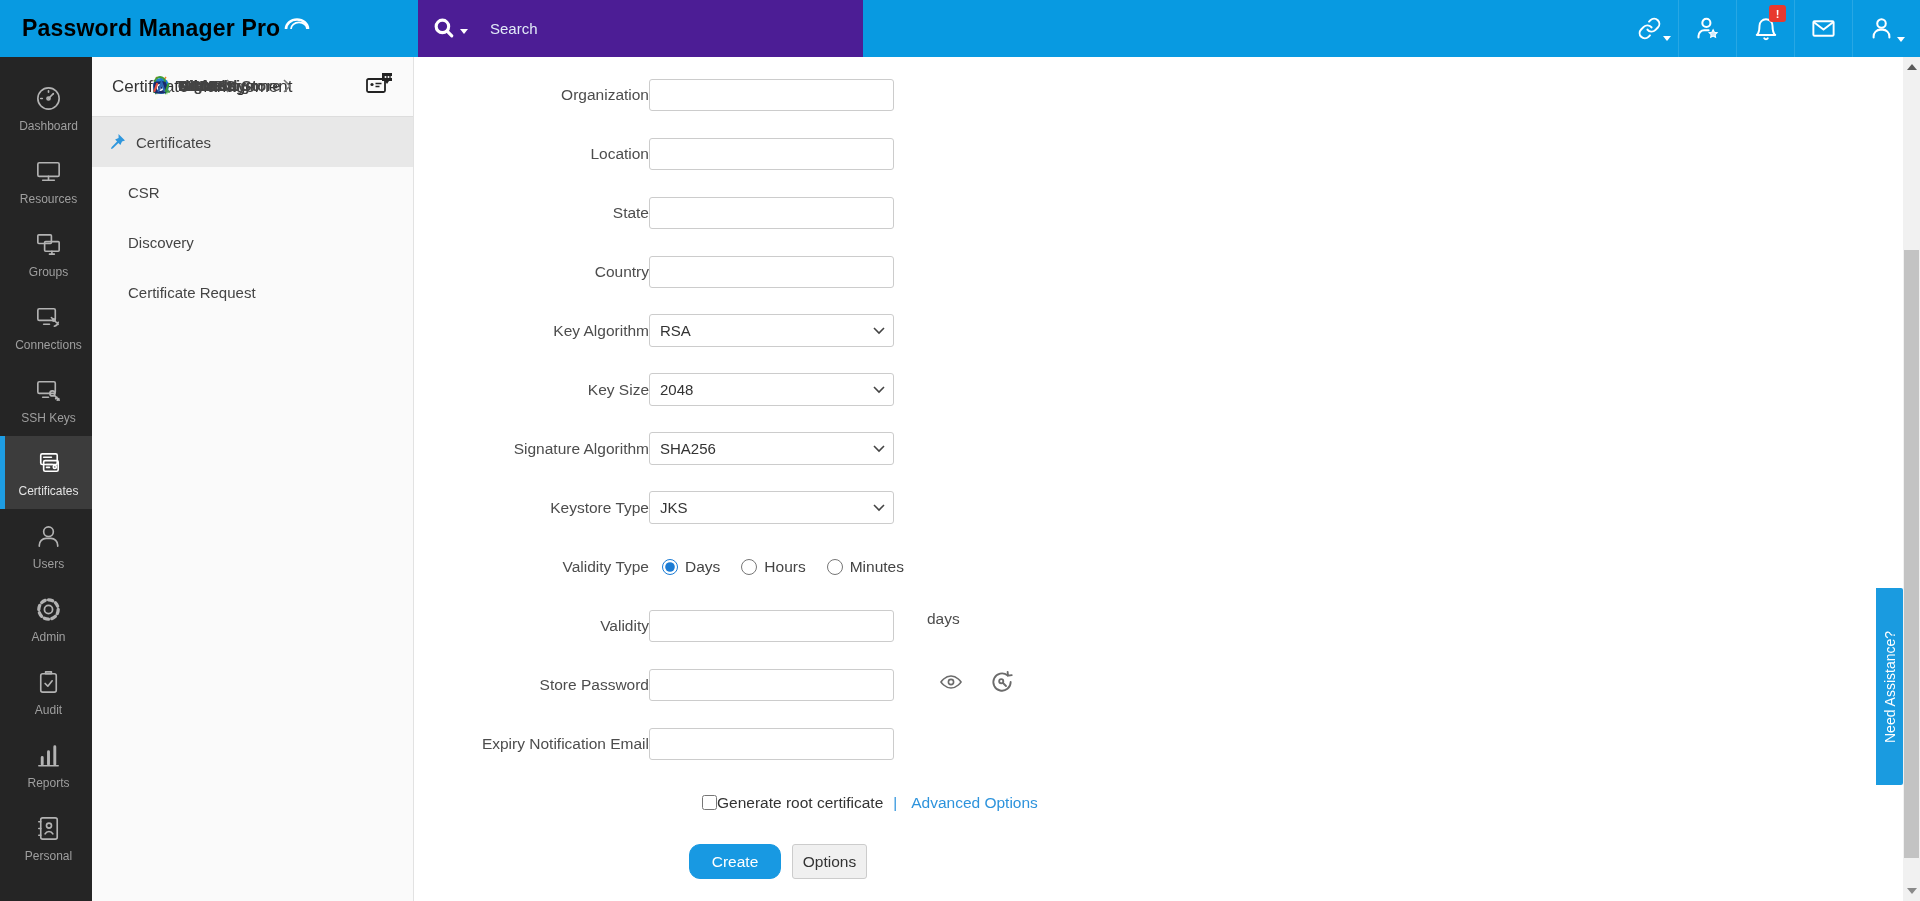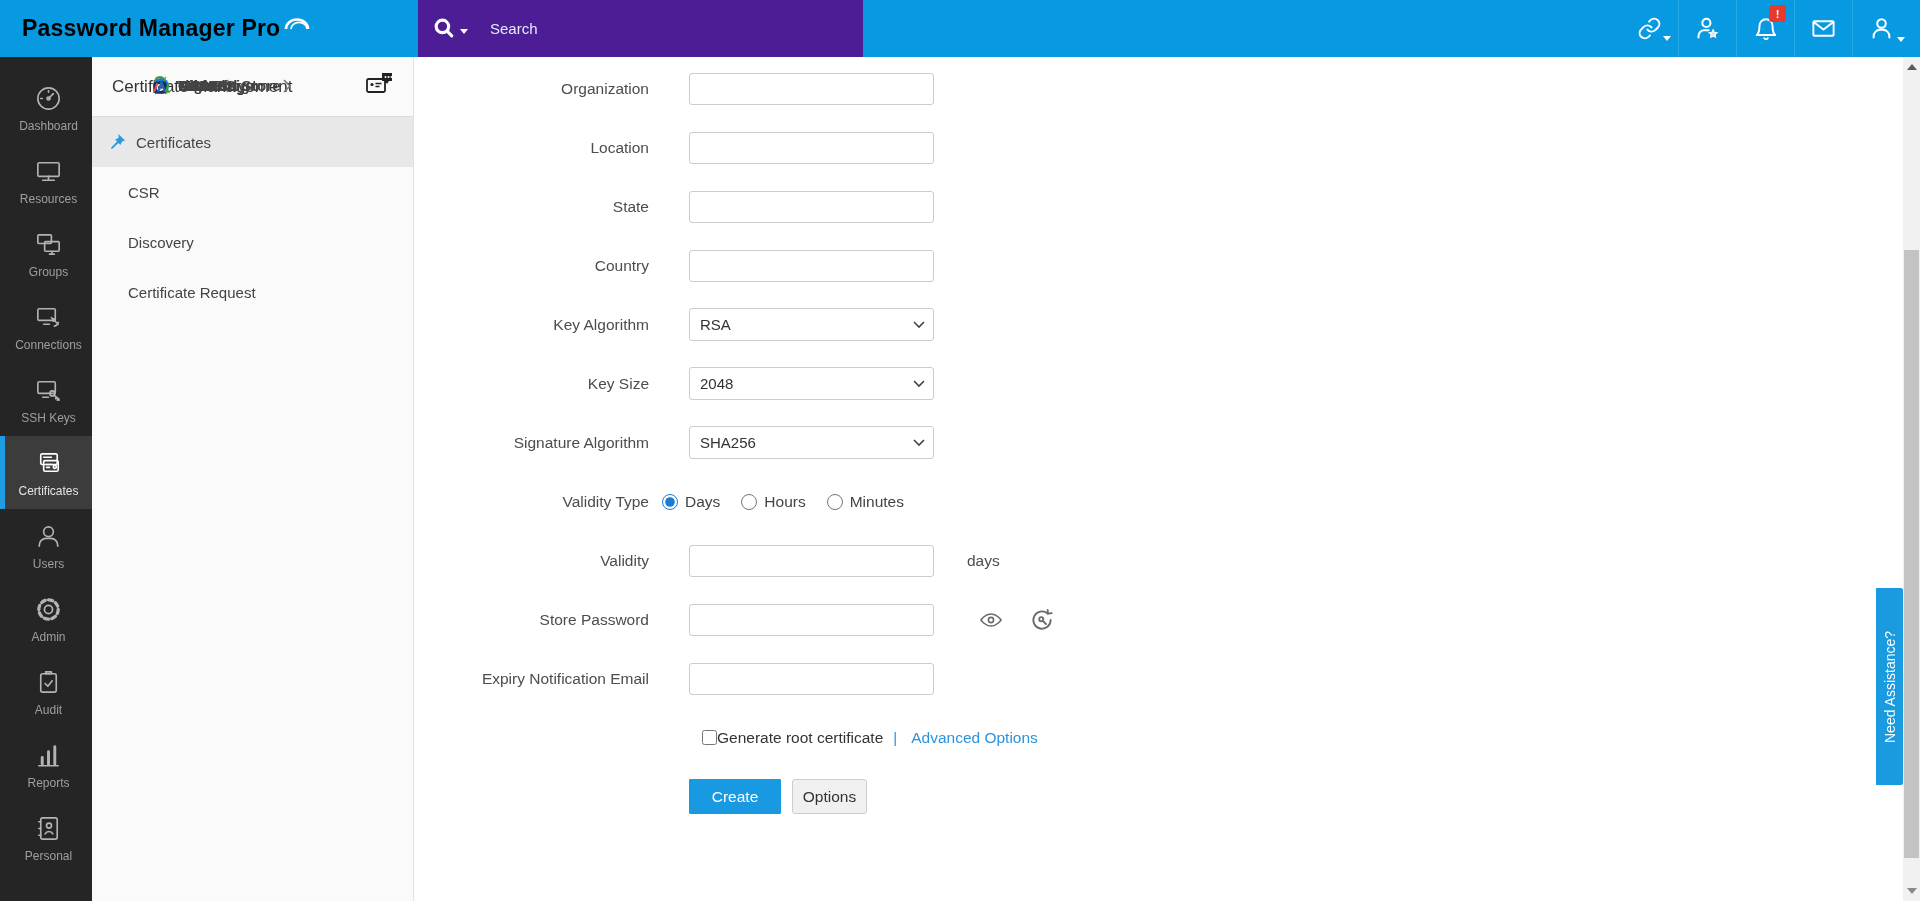--- a/index.html
+++ b/index.html
@@ -34,40 +34,40 @@
   .side-item { display:flex; align-items:center; font-size:15px; color:#444; cursor:pointer; }
   .side-item.plain { height:50px; padding-left:36px; }
   .side-item.pinned { height:50px; padding-left:16px; }
   .side-item.logo { height:57px; padding-left:38px; }
   .side-item.active { background:#e8e8e8; }
   .side-item .mini-logo { margin-right:8px; display:flex; }
   .side-item .pin { margin-right:10px; display:flex; }
   .side-chevron { margin-left:auto; margin-right:40px; display:flex; }
 
   
-  .main { position:absolute; top:57px; left:414px; width:1489px; height:664px; background:#fff; padding-top:2px; }
+  .main { position:absolute; top:57px; left:414px; width:1489px; height:664px; background:#fff; padding-top:8px; }
   .frow { height:59px; display:flex; align-items:center; }
   .flabel { width:235px; text-align:right; color:#4d4d4d; font-size:15.5px; }
-  .fctrl { margin-left:40px; display:flex; align-items:center; }
+  .fctrl { display:flex; align-items:flex-start; }
   .tinput { width:245px; height:32px; border:1px solid #ccc; border-radius:3px; padding:0 9px; font-size:15px; color:#333; outline:none; font-family:"Liberation Sans",sans-serif; }
   .selectbox { width:245px; height:33px; border:1px solid #ccc; border-radius:3px; display:flex; align-items:center; padding:0 26px 0 10px; font-size:15px; color:#333; position:relative; cursor:pointer; background:#fff; }
   .selectbox .sel-chev { position:absolute; right:8px; top:12px; }
   .suffix { margin-left:33px; color:#4d4d4d; font-size:15.5px; }
   .radio-group { display:flex; align-items:center; margin-left:13px; gap:7px; }
   .radio-group input { width:16px; height:16px; accent-color:#1a7bd4; cursor:pointer; }
   .radio-group label { font-size:15.5px; color:#444; margin-right:14px; cursor:pointer; }
   .pw-icons { display:flex; align-items:center; margin-left:45px; gap:26px; }
   .pw-icons span { display:flex; cursor:pointer; }
   .chk-row { padding-left:288px; }
   .chk-row input { width:15px; height:15px; cursor:pointer; }
   .chk-label { font-size:15.5px; color:#333; }
   .pipe { color:#2d93dc; margin:0 14px 0 10px; font-size:15px; }
   .adv-link { color:#2d93dc; font-size:15.5px; text-decoration:none; cursor:pointer; }
   .btn-row { padding-left:275px; }
-  .btn-create { background:#1899e2; color:#fff; border:1px solid #1899e2; border-radius:1px; width:92px; height:35px; font-size:15.5px; cursor:pointer; font-family:"Liberation Sans",sans-serif; }
+  .btn-create { background:#1899e2; color:#fff; border:1px solid #1899e2; border-radius:11px; width:92px; height:35px; font-size:15.5px; cursor:pointer; font-family:"Liberation Sans",sans-serif; }
   .btn-cancel { background:#f0f0f0; color:#333; border:1px solid #ccc; border-radius:3px; width:75px; height:35px; font-size:15.5px; margin-left:11px; cursor:pointer; font-family:"Liberation Sans",sans-serif; }
 
   
   .assist { position:absolute; top:588px; right:17px; width:27px; height:197px; background:#1a9be0; color:#fff; border-radius:2px 0 0 2px; display:flex; align-items:center; justify-content:center; writing-mode:vertical-rl; transform:rotate(180deg); font-size:14px; cursor:pointer; z-index:4; }
   .vscroll { position:absolute; top:57px; right:0; width:17px; height:844px; background:#f1f1f1; z-index:6; }
   .scroll-btn { position:absolute; left:0; width:17px; height:16px; display:flex; align-items:center; justify-content:center; cursor:pointer; }
   .scroll-btn.up { top:2px; } .scroll-btn.down { bottom:2px; }
   .tri-up { width:0; height:0; border-left:5px solid transparent; border-right:5px solid transparent; border-bottom:6px solid #5a5a5a; }
   .tri-dn { width:0; height:0; border-left:5px solid transparent; border-right:5px solid transparent; border-top:6px solid #8a8a8a; }
   .scroll-thumb { position:absolute; left:1px; top:193px; width:15px; height:608px; background:#c3c3c3; cursor:pointer; }
@@ -388,20 +388,31 @@
     <span class="fctrl">
       <span class="selectbox">
         <span>SHA256</span>
         <svg class="sel-chev" width="12" height="8" viewBox="0 0 12 8" fill="none" stroke="#444" stroke-width="1.6">
             <path d="M1 1l5 5 5-5"></path>
           </svg>
       </span>
     </span>
   </div>
 
+  <div class="frow">
+    <span class="flabel">Keystore Type</span>
+    <span class="fctrl">
+      <span class="selectbox">
+        <span>JKS</span>
+        <svg class="sel-chev" width="12" height="8" viewBox="0 0 12 8" fill="none" stroke="#444" stroke-width="1.6">
+            <path d="M1 1l5 5 5-5"></path>
+          </svg>
+      </span>
+    </span>
+  </div>
 
   <div class="frow">
     <span class="flabel">Validity Type</span>
     <span class="fctrl radio-group">
       <input type="radio" name="validity-type" checked="" style="">
       <label>Days</label>
       <input type="radio" name="validity-type" style="">
       <label>Hours</label>
       <input type="radio" name="validity-type" style="">
       <label>Minutes</label>

